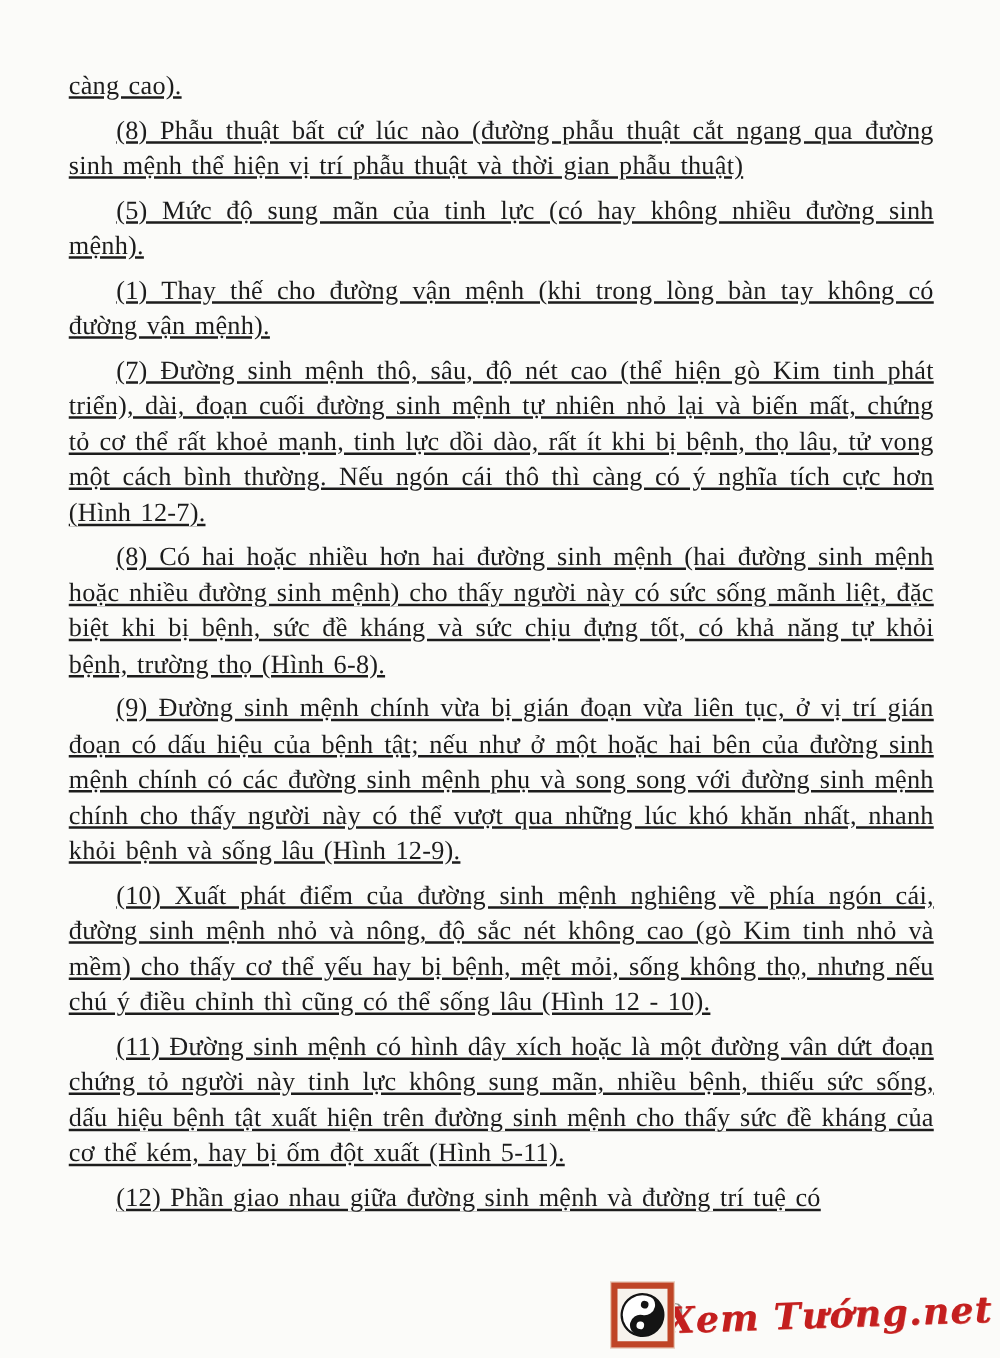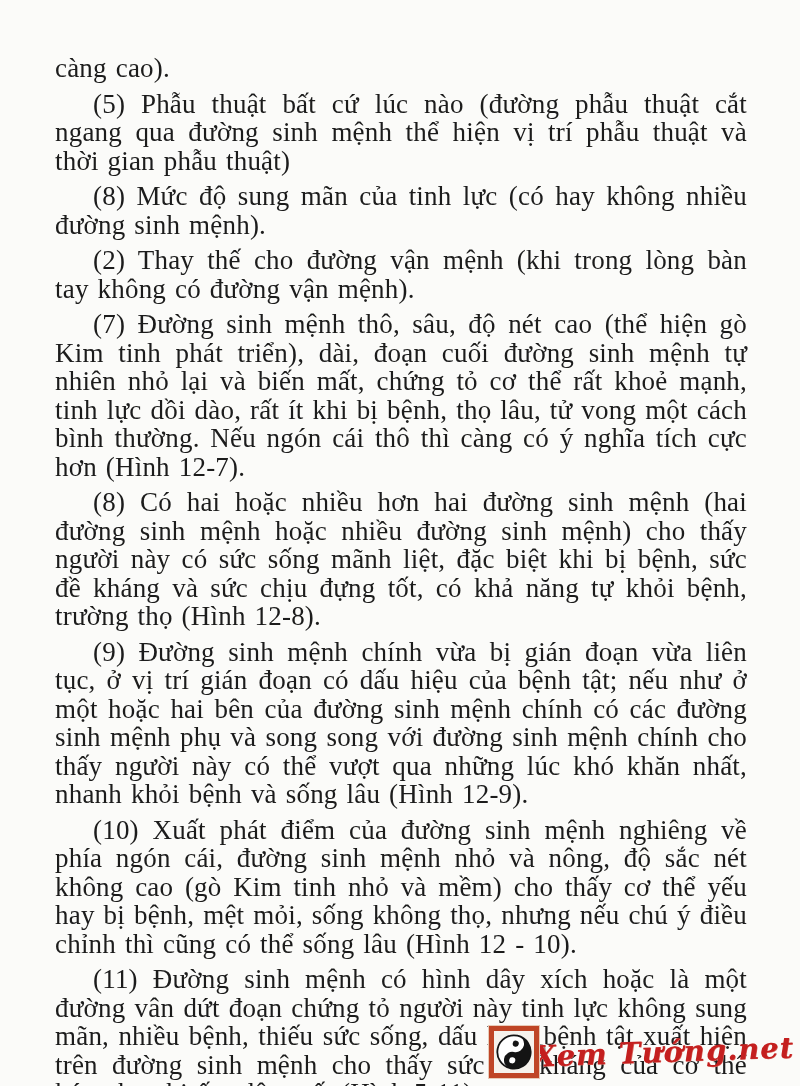--- a/index.html
+++ b/index.html
@@ -18,26 +18,27 @@
     color: #1c1c1c;
   }
   .text-block {
     position: absolute;
     left: 55px;
     top: 54px;
     width: 692px;
   }
   .para {
     margin: 0 0 7px 0;
-    font-size: 27px;
+    font-size: 21px;
     line-height: 28.5px;
     text-align: justify;
     text-indent: 38px;
     word-spacing: 2px;
     letter-spacing: 0.2px;
+    text-decoration: underline;
   }
   .para.no-indent {
     text-indent: 0;
   }
   
   .watermark {
     position: absolute;
     right: 6px;
     bottom: 6px;
     height: 56px;
@@ -80,25 +81,25 @@
     text-shadow: 0.5px 0.5px 0 #d8675f;
   }
 </style>
 </head>
 <body>
 
 <div class="page">
 
   <div class="text-block" id="text-block">
       <p class="para no-indent">càng cao).</p>
-      <p class="para">(5) Phẫu thuật bất cứ lúc nào (đường phẫu thuật cắt ngang qua đường sinh mệnh thể hiện vị trí phẫu thuật và thời gian phẫu thuật)</p>
-      <p class="para">(8) Mức độ sung mãn của tinh lực (có hay không nhiều đường sinh mệnh).</p>
-      <p class="para">(2) Thay thế cho đường vận mệnh (khi trong lòng bàn tay không có đường vận mệnh).</p>
+      <p class="para">(8) Phẫu thuật bất cứ lúc nào (đường phẫu thuật cắt ngang qua đường sinh mệnh thể hiện vị trí phẫu thuật và thời gian phẫu thuật)</p>
+      <p class="para">(5) Mức độ sung mãn của tinh lực (có hay không nhiều đường sinh mệnh).</p>
+      <p class="para">(1) Thay thế cho đường vận mệnh (khi trong lòng bàn tay không có đường vận mệnh).</p>
       <p class="para">(7) Đường sinh mệnh thô, sâu, độ nét cao (thể hiện gò Kim tinh phát triển), dài, đoạn cuối đường sinh mệnh tự nhiên nhỏ lại và biến mất, chứng tỏ cơ thể rất khoẻ mạnh, tinh lực dồi dào, rất ít khi bị bệnh, thọ lâu, tử vong một cách bình thường. Nếu ngón cái thô thì càng có ý nghĩa tích cực hơn (Hình 12-7).</p>
-      <p class="para">(8) Có hai hoặc nhiều hơn hai đường sinh mệnh (hai đường sinh mệnh hoặc nhiều đường sinh mệnh) cho thấy người này có sức sống mãnh liệt, đặc biệt khi bị bệnh, sức đề kháng và sức chịu đựng tốt, có khả năng tự khỏi bệnh, trường thọ (Hình 12-8).</p>
+      <p class="para">(8) Có hai hoặc nhiều hơn hai đường sinh mệnh (hai đường sinh mệnh hoặc nhiều đường sinh mệnh) cho thấy người này có sức sống mãnh liệt, đặc biệt khi bị bệnh, sức đề kháng và sức chịu đựng tốt, có khả năng tự khỏi bệnh, trường thọ (Hình 6-8).</p>
       <p class="para">(9) Đường sinh mệnh chính vừa bị gián đoạn vừa liên tục, ở vị trí gián đoạn có dấu hiệu của bệnh tật; nếu như ở một hoặc hai bên của đường sinh mệnh chính có các đường sinh mệnh phụ và song song với đường sinh mệnh chính cho thấy người này có thể vượt qua những lúc khó khăn nhất, nhanh khỏi bệnh và sống lâu (Hình 12-9).</p>
       <p class="para">(10) Xuất phát điểm của đường sinh mệnh nghiêng về phía ngón cái, đường sinh mệnh nhỏ và nông, độ sắc nét không cao (gò Kim tinh nhỏ và mềm) cho thấy cơ thể yếu hay bị bệnh, mệt mỏi, sống không thọ, nhưng nếu chú ý điều chỉnh thì cũng có thể sống lâu (Hình 12 - 10).</p>
       <p class="para">(11) Đường sinh mệnh có hình dây xích hoặc là một đường vân dứt đoạn chứng tỏ người này tinh lực không sung mãn, nhiều bệnh, thiếu sức sống, dấu hiệu bệnh tật xuất hiện trên đường sinh mệnh cho thấy sức đề kháng của cơ thể kém, hay bị ốm đột xuất (Hình 5-11).</p>
       <p class="para">(12) Phần giao nhau giữa đường sinh mệnh và đường trí tuệ có</p>
     </div>
 
   <div class="watermark">
     <span class="page-digit">9</span>
     <span class="yy-box">
       <svg width="36" height="36" viewBox="0 0 40 40" aria-hidden="true">

